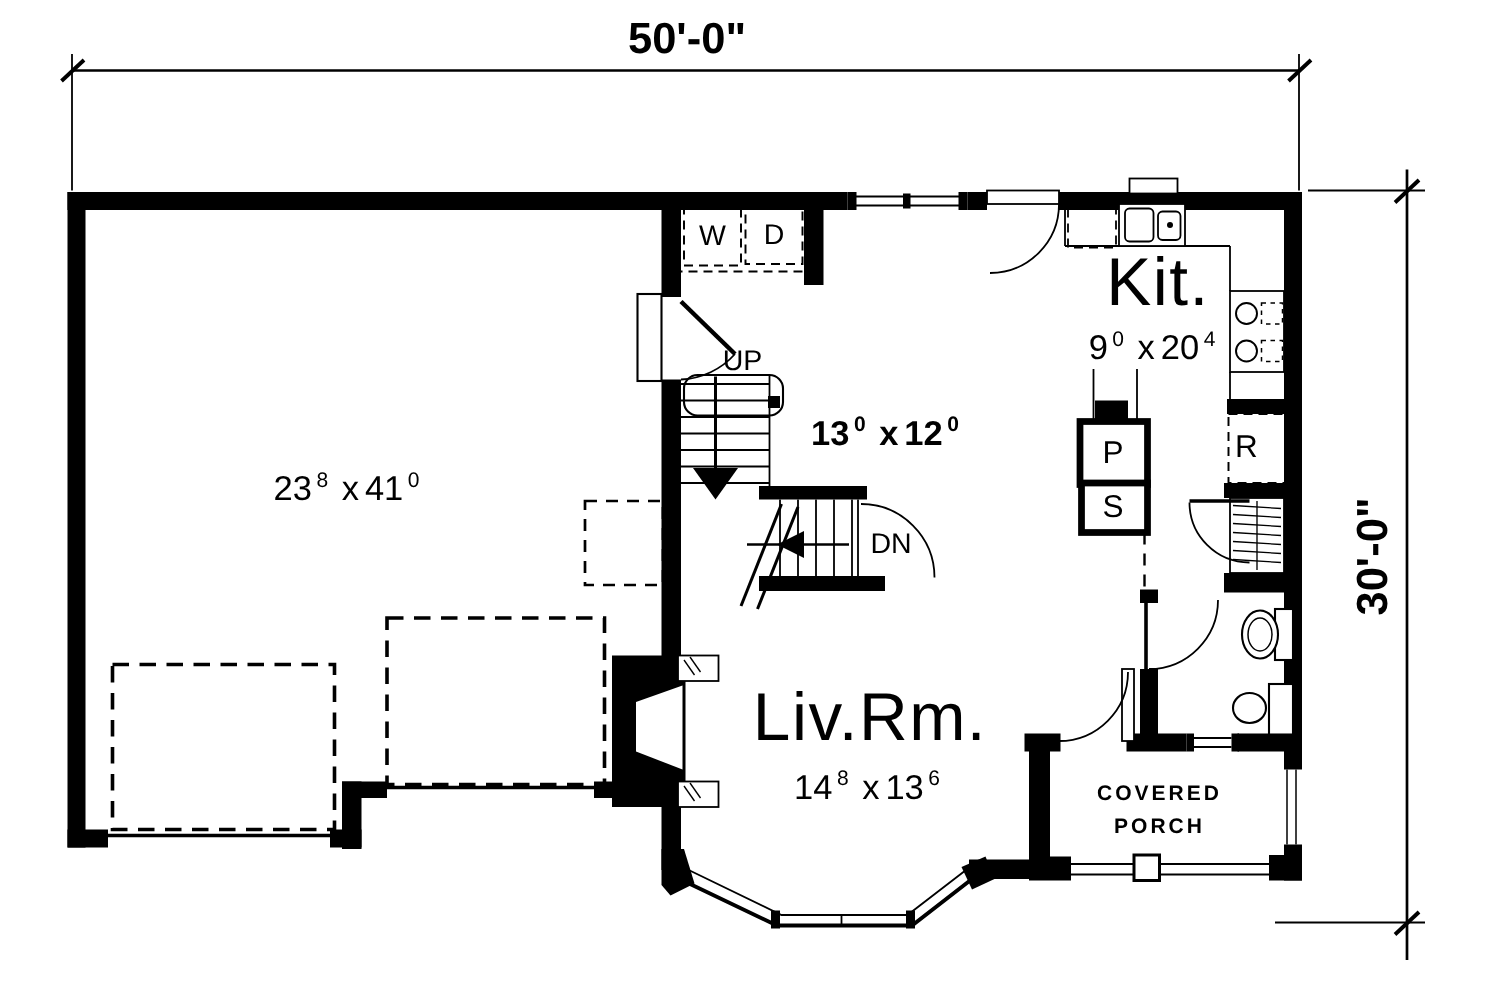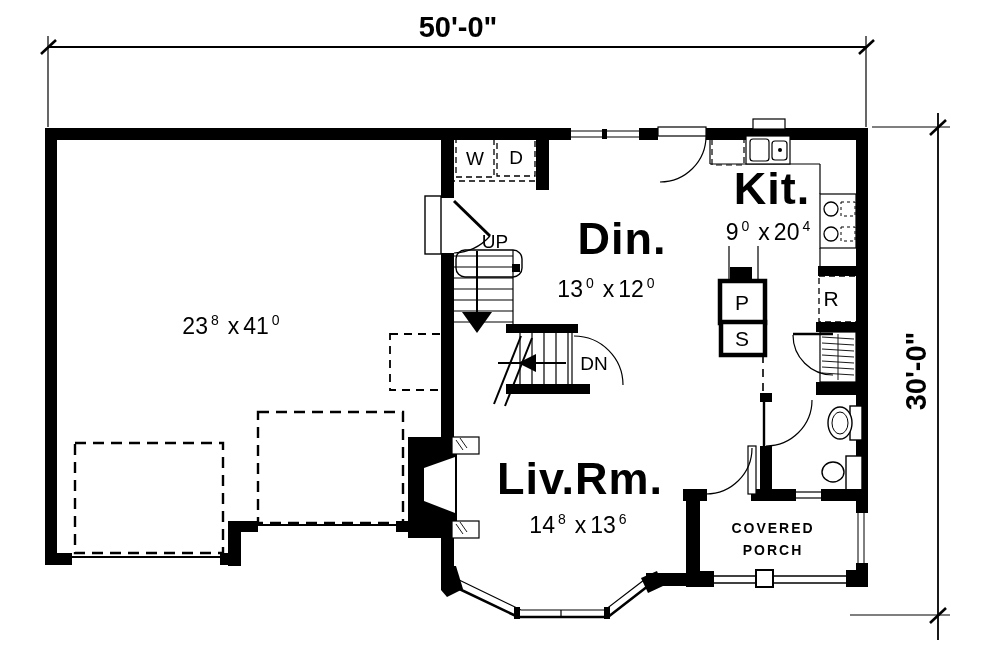--- a/index.html
+++ b/index.html
@@ -2,21 +2,21 @@
 <html><head>
 <meta charset="utf-8">
 <style>
   html,body{margin:0;padding:0;background:#fff;}
   .plan{
     position:relative;width:991px;height:664px;background:#fff;overflow:hidden;
     font-family:"Liberation Sans",sans-serif;color:#000;
   }
   .plan svg{position:absolute;left:0;top:0;}
   .lbl{position:absolute;transform:translate(-50%,-50%);white-space:nowrap;line-height:1;}
-  .room-name{font-size:45px;font-weight:bold;letter-spacing:1px;}
+  .room-name{font-size:45px;font-weight:normal;letter-spacing:1px;}
   .dims{font-size:23px;font-weight:500;}
   .dims .sup{font-size:14px;vertical-align:9px;margin-left:3px;}
   .dims .mid{margin:0 4px 0 9px;}
   .dim-label{font-size:29px;font-weight:bold;}
   .dim-label.vert{transform:translate(-50%,-50%) rotate(-90deg);}
   .small-lbl{font-size:19px;font-weight:500;}
   .fixture-lbl{font-size:21px;font-weight:500;}
   .porch-lbl{font-size:14px;letter-spacing:2px;font-weight:700;}
 </style>
 </head>
@@ -244,22 +244,21 @@
   </g>
 </svg>
 
 <div class="lbl dim-label" style="left:458px;top:27px;">50'-0"</div>
 <div class="lbl dim-label vert" style="left:916px;top:371px;">30'-0"</div>
 
 <div class="lbl dims" style="left:231px;top:325px;">
   <span>23</span><span class="sup">8</span><span class="mid">x</span><span>41</span><span class="sup">0</span>
 </div>
 
-<div class="lbl room-name" style="left:622px;top:238px;">Din.</div>
-<div class="lbl dims" style="left:606px;top:288px;">
+<div class="lbl dims" style="left:590px;top:288px;font-weight:bold;">
   <span>13</span><span class="sup">0</span><span class="mid">x</span><span>12</span><span class="sup">0</span>
 </div>
 
 <div class="lbl room-name" style="left:772px;top:188px;">Kit.</div>
 <div class="lbl dims" style="left:768px;top:231px;">
   <span>9</span><span class="sup">0</span><span class="mid">x</span><span>20</span><span class="sup">4</span>
 </div>
 
 <div class="lbl room-name" style="left:580px;top:478px;">Liv.Rm.</div>
 <div class="lbl dims" style="left:578px;top:524px;">

